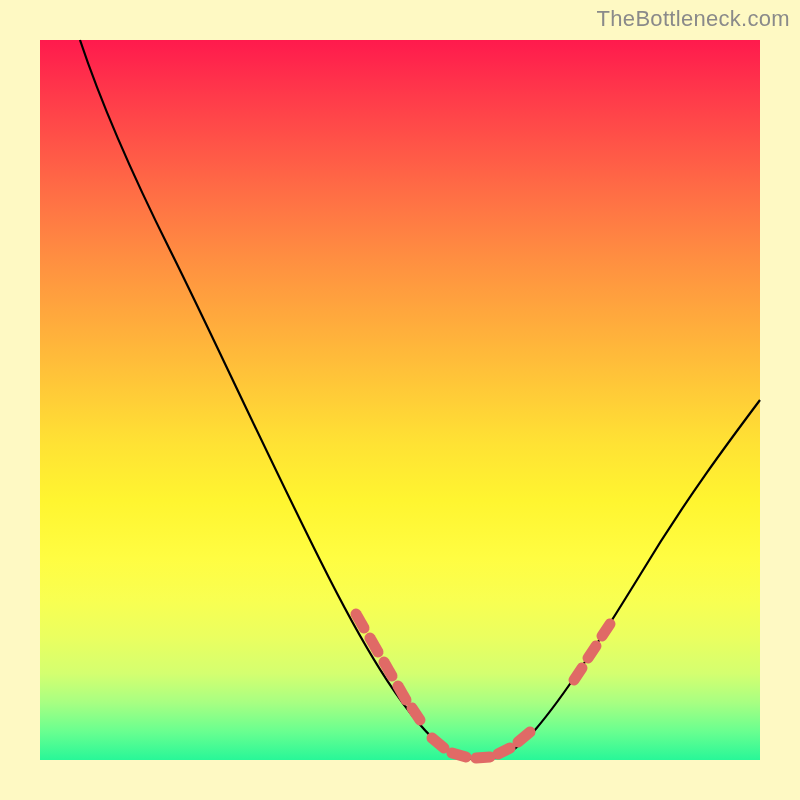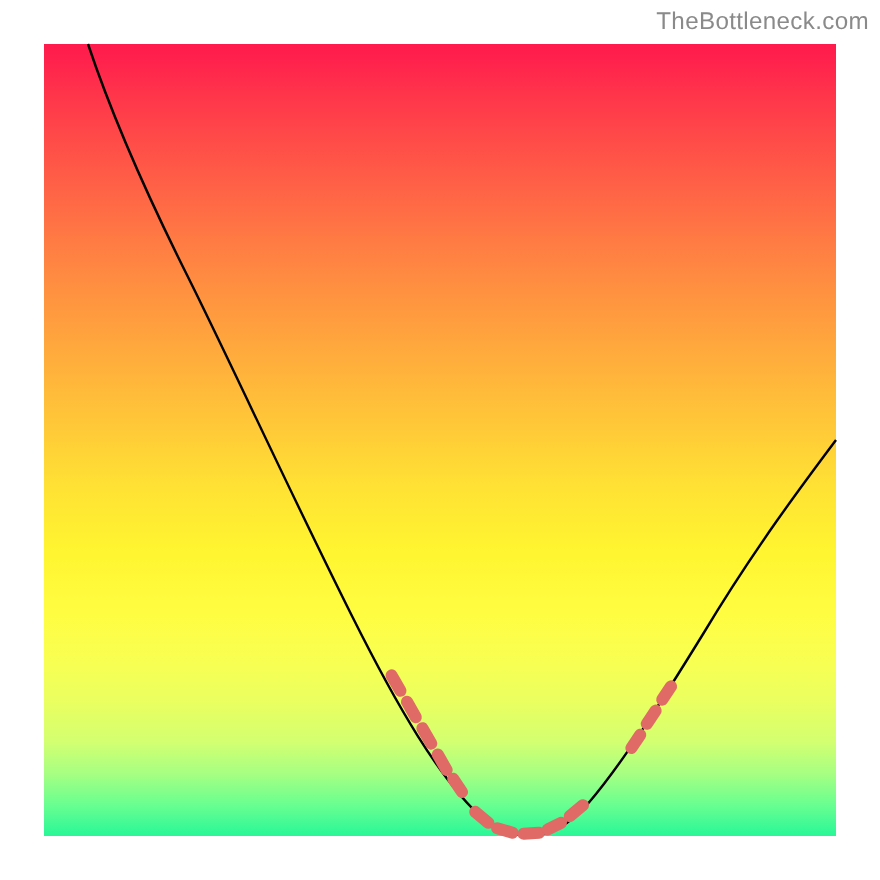--- a/index.html
+++ b/index.html
@@ -11,21 +11,21 @@
     font-family: Arial, Helvetica, sans-serif;
     overflow: hidden;
   }
 
   .frame {
     position: absolute;
     left: 0;
     top: 0;
     width: 800px;
     height: 800px;
-    background: #ffffff;
+    background: #fef9c3;
   }
 
   .plot-area {
     position: absolute;
     left: 40px;
     top: 40px;
     width: 720px;
     height: 720px;
     background: linear-gradient(
       to bottom,

